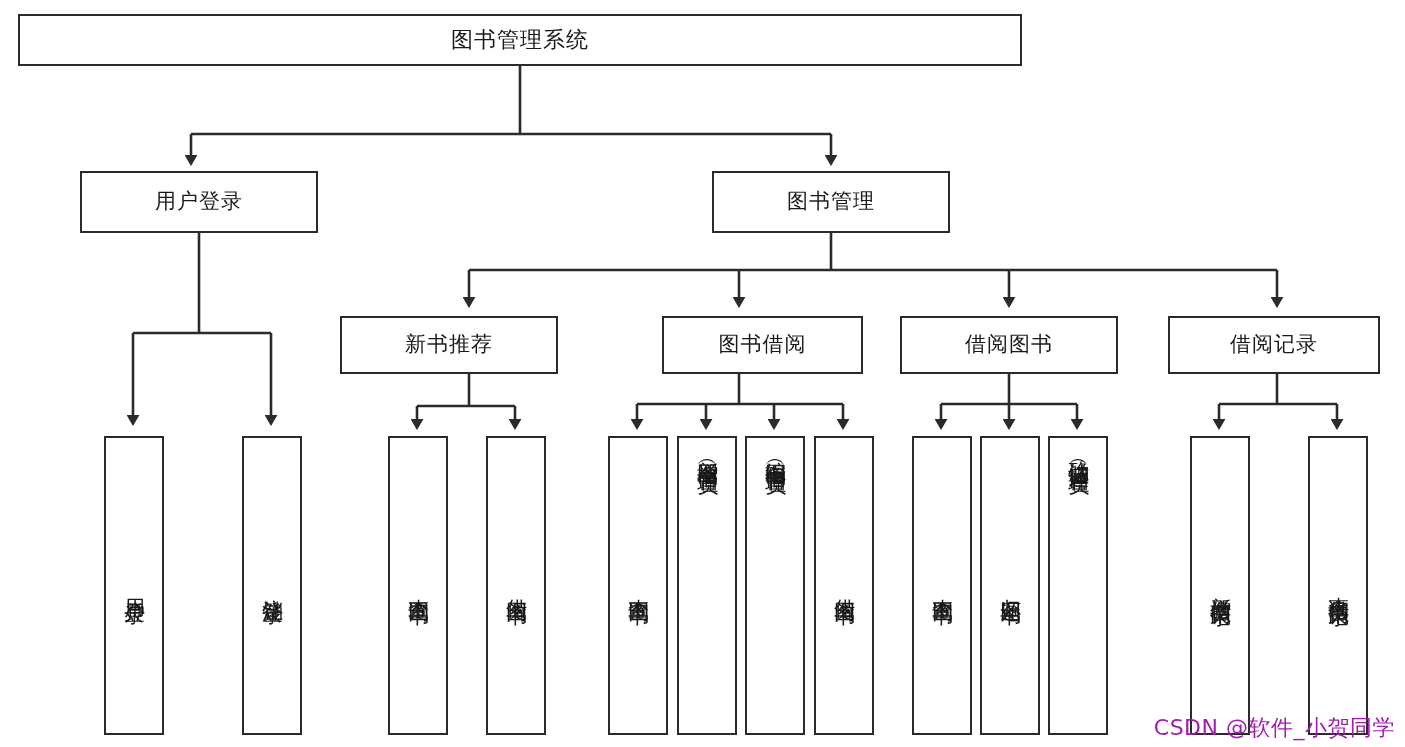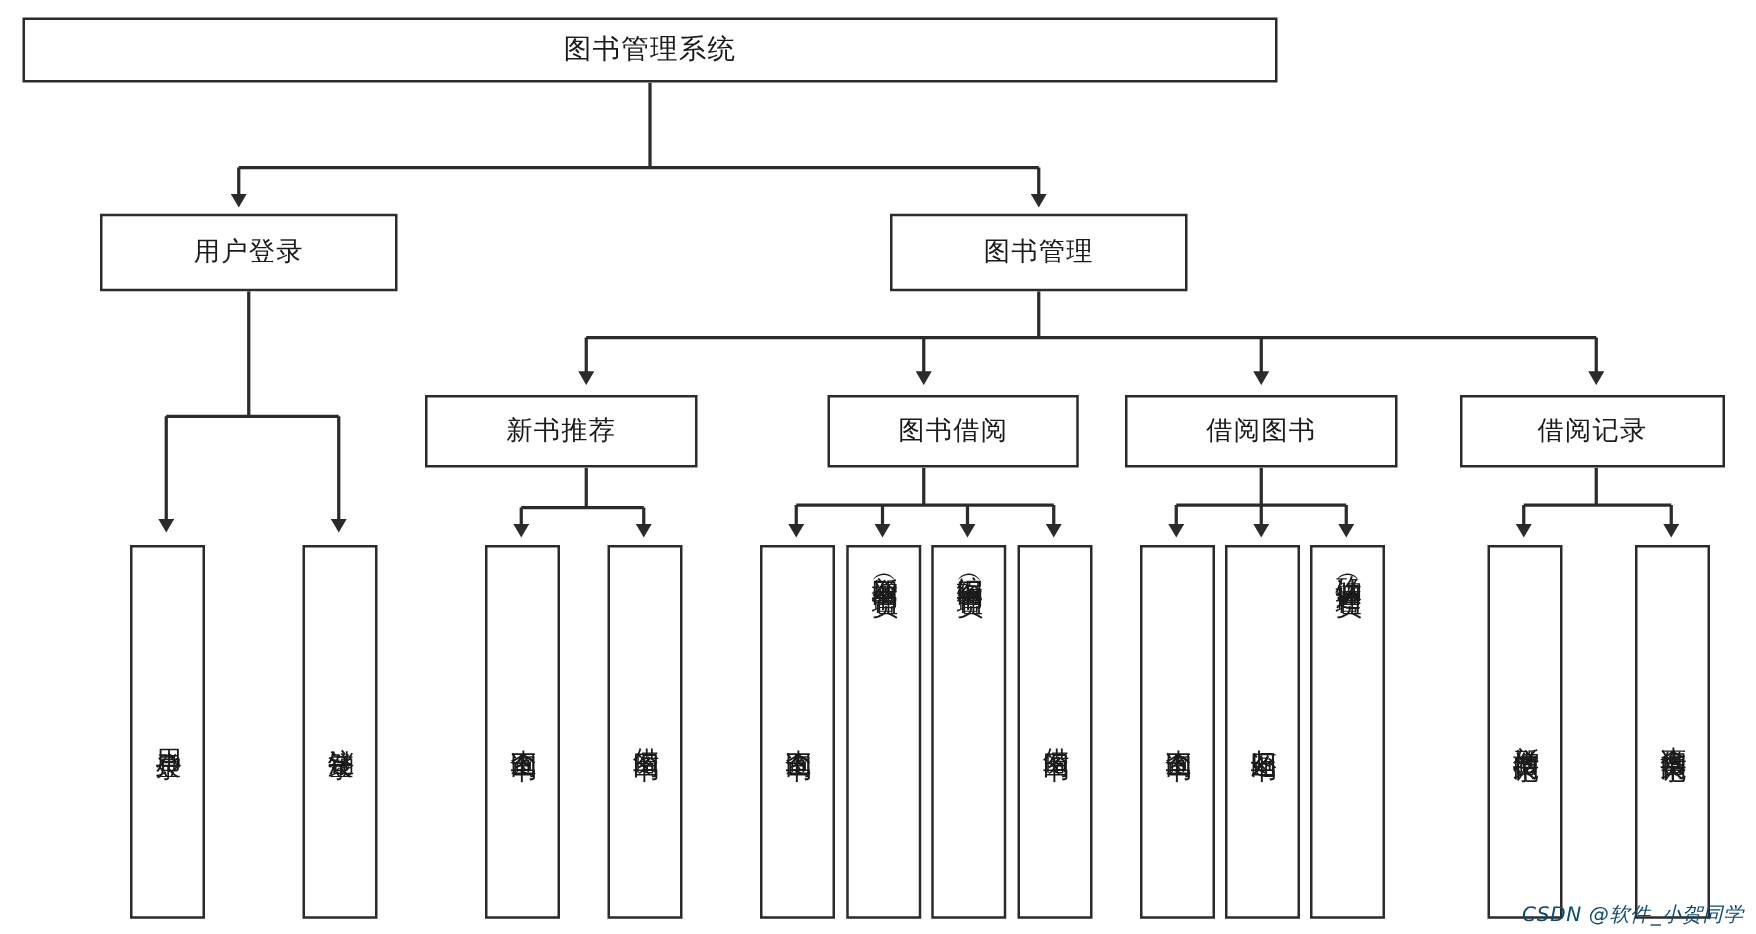--- a/index.html
+++ b/index.html
@@ -65,26 +65,25 @@
   }
   .vert-wrap.top {
     align-items: flex-start;
     padding-top: 6px;
     box-sizing: border-box;
   }
   #watermark {
     position: absolute;
     right: 10px;
     bottom: 4px;
-    font-size: 16px;
-    color: #0c4a6e;
+    font-size: 22px;
+    color: #a21caf;
     letter-spacing: 0.5px;
     white-space: nowrap;
     pointer-events: none;
-    font-style: italic;
   }
 </style>
 </head>
 <body>
 
 <div id="stage">
 
   <svg id="diagram-svg" viewBox="0 0 1405 747" xmlns="http://www.w3.org/2000/svg">
     <defs>
       <marker id="arrow" viewBox="0 0 12 14" refX="1" refY="7" markerWidth="11" markerHeight="13" orient="auto-start-reverse" markerUnits="userSpaceOnUse">

